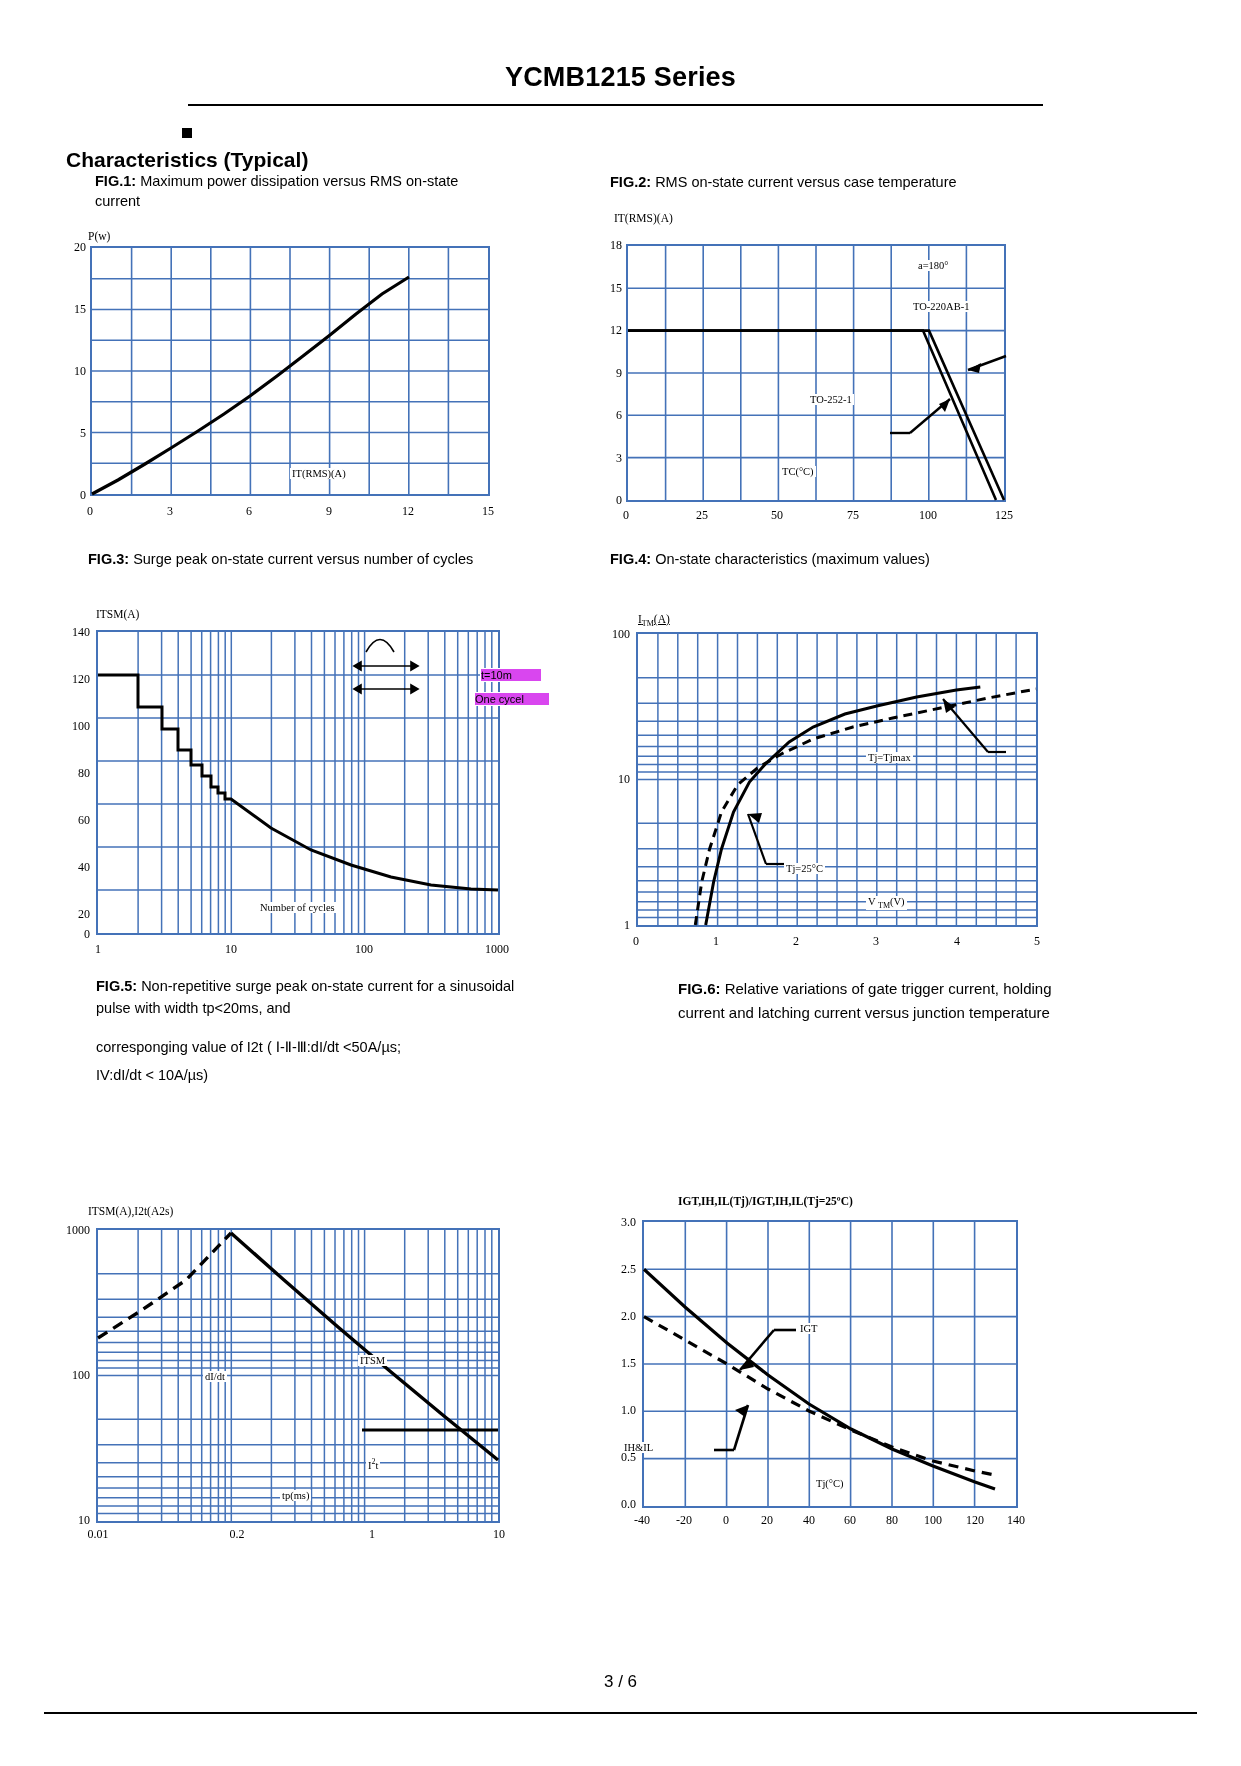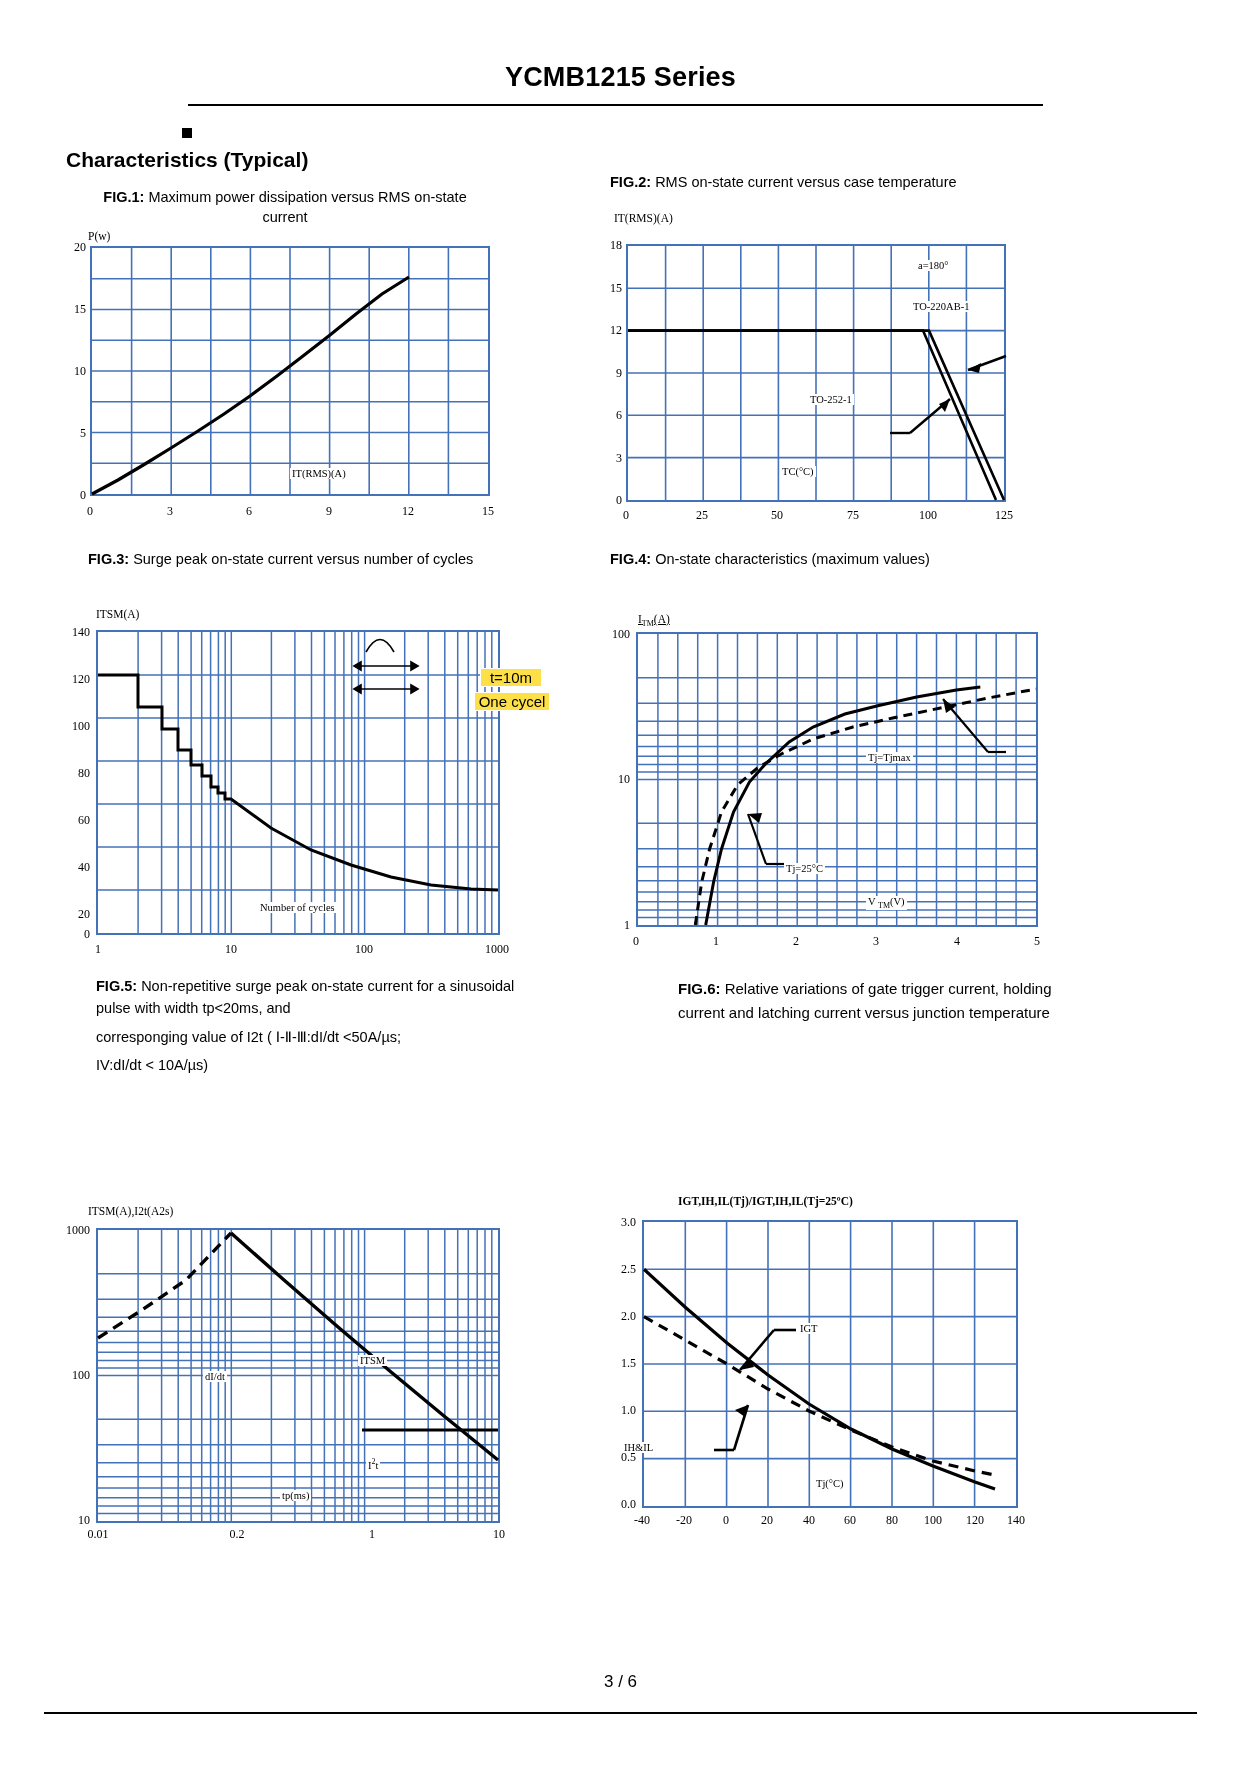--- a/index.html
+++ b/index.html
@@ -50,23 +50,22 @@
     font-size: 12px; white-space: nowrap;
   }
   .tick.y { text-align: right; }
   .tick.x { text-align: center; }
   .annot {
     position: absolute; font-family: "Liberation Serif", serif;
     font-size: 10.5px; white-space: nowrap; background: #fff;
     padding: 0 2px;
   }
   .inset {
-    position: absolute; background: #fde047; border: 1px solid #fff;
-    font-family: "Liberation Sans", sans-serif; font-size: 15px;
-    text-align: center;
+    position: absolute; background: #d946ef; border: 1px solid #fff;
+    font-family: "Liberation Sans", sans-serif; font-size: 11px;
   }
   svg { display: block; overflow: visible; }
 
   .footer-page {
     position: absolute; top: 1672px; left: 0; width: 1241px;
     text-align: center; font-size: 17px;
   }
   .footer-rule {
     position: absolute; top: 1712px; left: 44px; width: 1153px;
     border-bottom: 2.5px solid #000;
@@ -77,21 +76,21 @@
 
 <div class="page">
 
   <div class="doc-title">YCMB1215 Series</div>
   <div class="header-rule"></div>
   <div class="section-title">
     <span class="sq"></span>
     <span>Characteristics (Typical)</span>
   </div>
 
-  <div class="cap" style="top:188px; left:95px; width:380px;text-align:center;">
+  <div class="cap" style="top:172px; left:95px; width:380px;">
     <b>FIG.1:</b>
     <span>Maximum power dissipation versus RMS on-state current</span>
   </div>
 
   <div class="chart" style="top:230px; left:60px; width:460px; height:290px;">
     <div class="axis-label" style="top:0px; left:28px;">P(w)</div>
     <div class="tick y" style="top:10px; left:-4px; width:30px;">20</div>
     <div class="tick y" style="top:72px; left:-4px; width:30px;">15</div>
     <div class="tick y" style="top:134px; left:-4px; width:30px;">10</div>
     <div class="tick y" style="top:196px; left:-4px; width:30px;">5</div>
@@ -335,21 +334,21 @@
     <div class="tick x" style="top:326px; left:104px; width:28px;">1</div>
     <div class="tick x" style="top:326px; left:184px; width:28px;">2</div>
     <div class="tick x" style="top:326px; left:264px; width:28px;">3</div>
     <div class="tick x" style="top:326px; left:345px; width:28px;">4</div>
     <div class="tick x" style="top:326px; left:425px; width:28px;">5</div>
   </div>
 
   <div class="cap" style="top:975px; left:96px; width:420px; line-height:1.55;">
     <b>FIG.5:</b>
     <span>Non-repetitive surge peak on-state current for a sinusoidal pulse with width tp&lt;20ms, and</span>
-    <div style="margin-top:6px;">
+    <div style="margin-top:16px;">
       <span>corresponging value of I2t ( Ⅰ-Ⅱ-Ⅲ:dI/dt &lt;50A/µs;</span>
     </div>
     <div style="margin-top:6px;">
       <span>IV:dI/dt &lt; 10A/µs)</span>
     </div>
   </div>
 
   <div class="chart" style="top:1205px; left:58px; width:470px; height:330px;">
     <div class="axis-label" style="top:0px; left:30px;">ITSM(A),I2t(A2s)</div>
     <div class="tick y" style="top:18px; left:-12px; width:44px;">1000</div>

